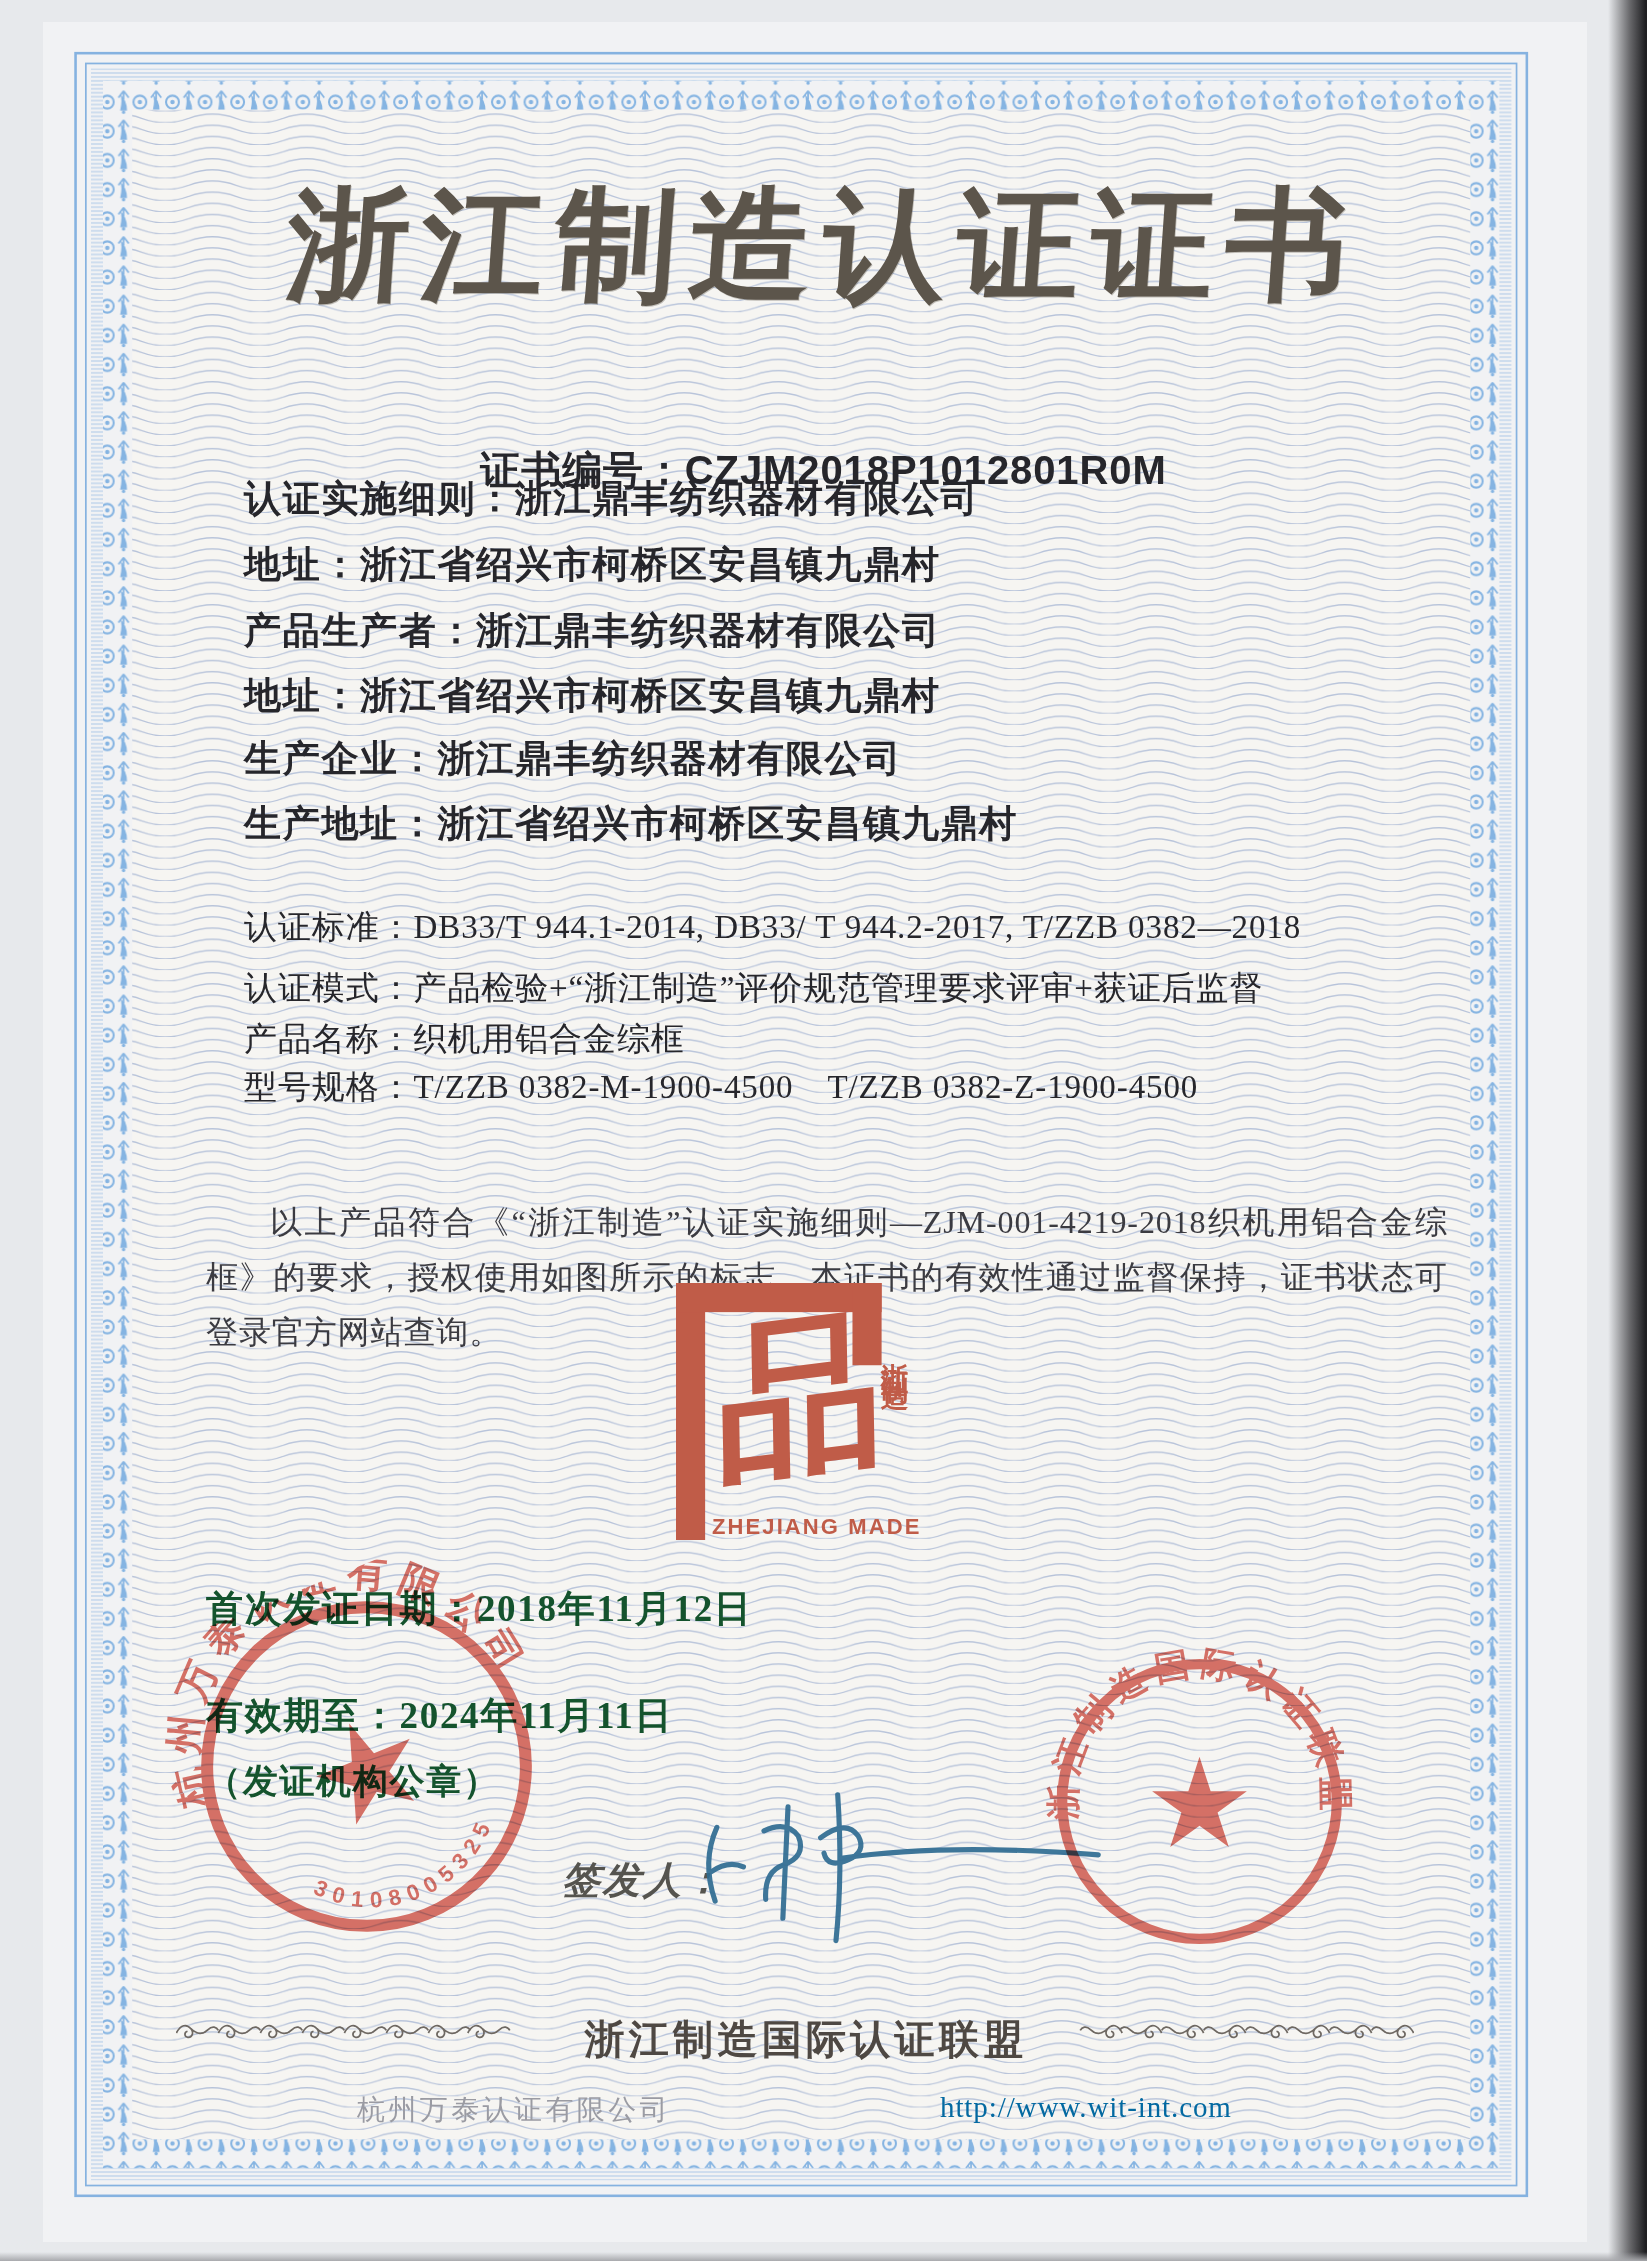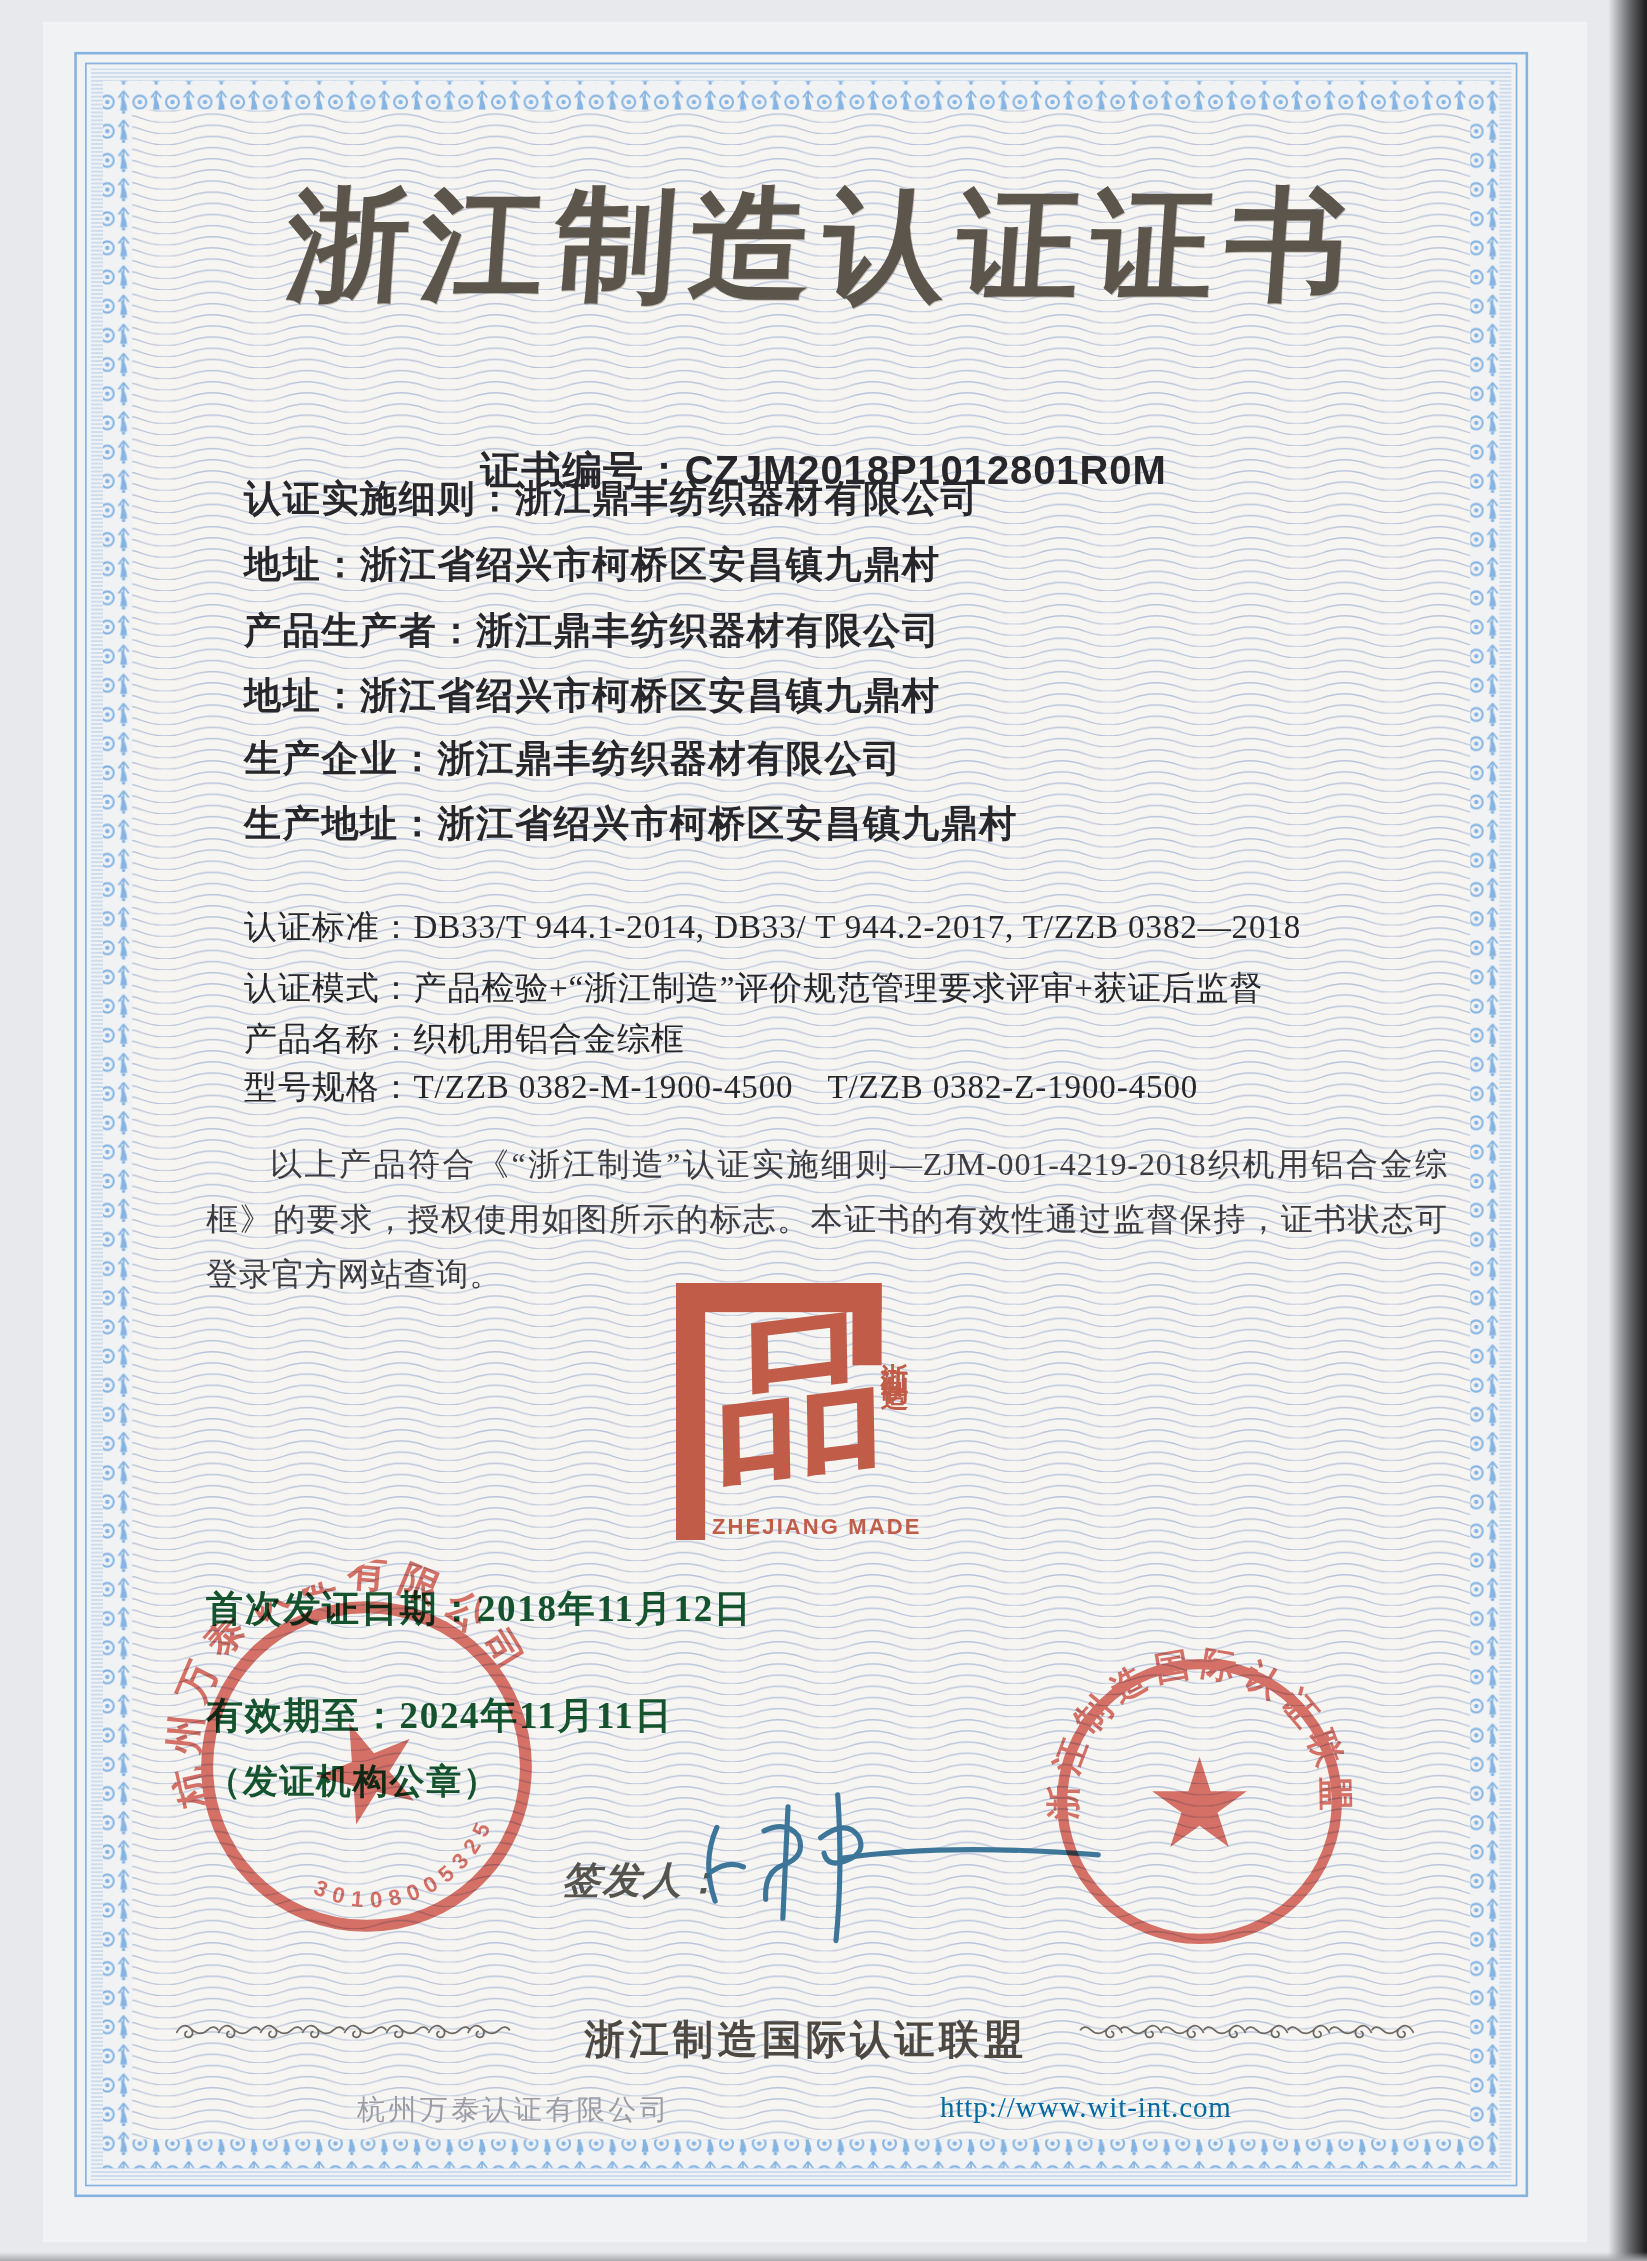--- a/index.html
+++ b/index.html
@@ -28,21 +28,21 @@
   }
   .frow{
     position:absolute;left:244px;font-size:37px;font-weight:bold;
     color:#26262b;white-space:nowrap;letter-spacing:1.7px;
   }
   .srow{
     position:absolute;left:244px;font-size:33px;font-weight:normal;
     color:#26262b;white-space:nowrap;letter-spacing:0.9px;
   }
   .statement{
-    position:absolute;left:206px;top:1137px;width:1242px;
+    position:absolute;left:206px;top:1195px;width:1242px;
     font-size:32px;line-height:55px;color:#3b3b41;text-align:justify;
     text-indent:2em;letter-spacing:0.9px;
   }
   .logo{position:absolute;left:676px;top:1283px;width:257px;height:257px;}
   .logo-glyph{
     position:absolute;left:34px;top:24px;width:180px;height:189px;
     font-size:168px;line-height:180px;color:#c05c48;font-weight:bold;
     transform:rotate(-7deg) skewX(-6deg);text-align:center;
   }
   .logo-side{

